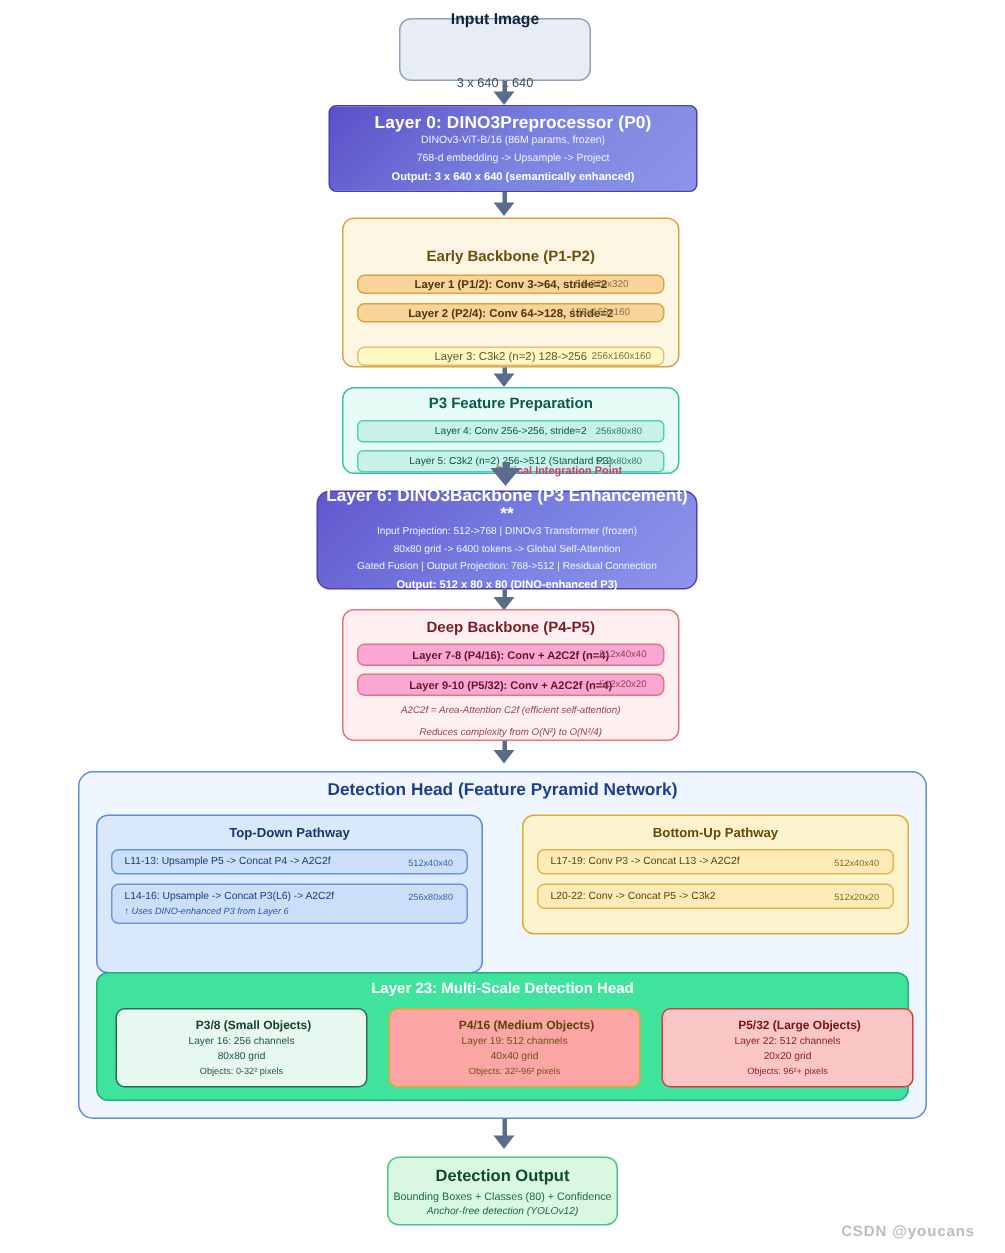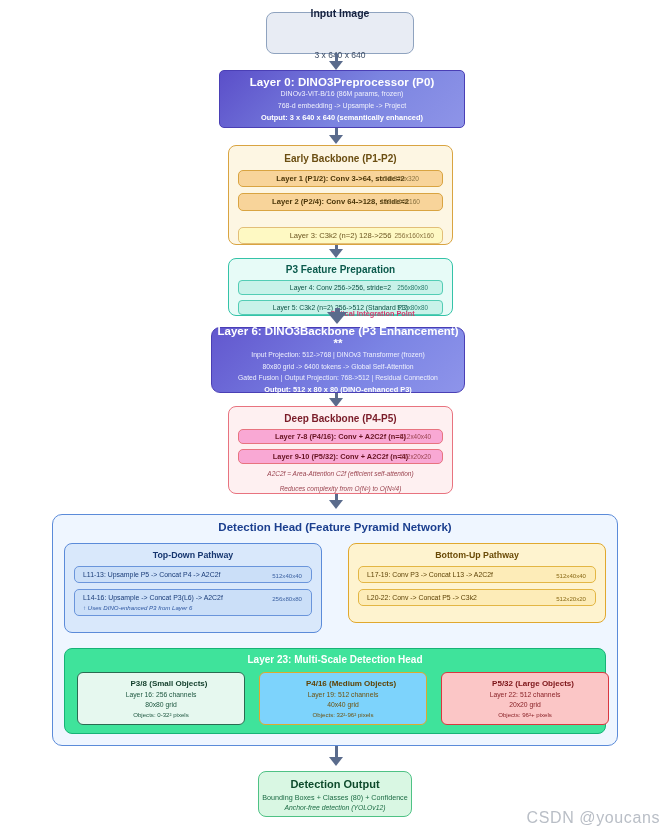--- a/index.html
+++ b/index.html
@@ -33,42 +33,42 @@
     border-top: 9px solid #5a6b8c;
   }
   .arrow-stem {
     position: absolute;
     width: 3px;
     background: #5a6b8c;
   }
 
   
   #input-image {
-    left: 266px; top: 12px; width: 148px; height: 42px;
+    left: 266px; top: 12px; width: 128px; height: 42px;
     background: #E8ECF4; border: 1.6px solid #8FA3BF; gap: 28px;
   }
   #input-image .title { font-size: 10.5px; color: #16213e; }
   #input-image .sub { font-size: 8.5px; color: #3a4a63; margin-top: 3px; text-align: center; }
 
   
   #layer0 {
     left: 219px; top: 70px; width: 246px; height: 58px;
     background: linear-gradient(135deg,#5B4FC9 0%,#7B84E0 55%,#8E94E8 100%);
     border: 1.6px solid #4A3FB5; border-radius: 5px;
     padding: 5px 4px;
   }
   #layer0 .title { font-size: 11.5px; color: #ffffff; letter-spacing: .1px; }
   #layer0 .sub { font-size: 7px; color: #EFF0FC; margin-top: 2.5px; line-height: 1.25; }
   #layer0 .sub.strong { font-weight: bold; color: #ffffff; font-size: 7.4px; }
 
   
   #early-backbone {
     left: 228px; top: 145px; width: 225px; height: 100px;
     background: #FDF6E3; border: 1.6px solid #D9A441;
-    justify-content: flex-start; padding-top: 7px;
+    justify-content: flex-start; padding-top: 20px;
   }
   #early-backbone > .title { font-size: 10px; color: #6B4E12; }
   .eb-row {
     position: relative;
     width: 205px; height: 19px; margin-top: 6px;
     border-radius: 5px;
     display: flex; align-items: center; justify-content: center;
   }
   .eb-row.hi { background: #F8D49A; border: 1.3px solid #D9A441; }
   .eb-row.lo { background: #fef9c3; border: 1.3px solid #E2BE78; margin-top: 16px; }
@@ -133,21 +133,21 @@
     justify-content: flex-start; padding-top: 6px;
   }
   #detection-head > .title { font-size: 11.5px; color: #1B3F8F; }
 
   .pathway {
     position: absolute; border-radius: 8px;
     display: flex; flex-direction: column; align-items: center;
     padding-top: 6px;
   }
   #topdown {
-    left: 64px; top: 543px; width: 258px; height: 90px;
+    left: 64px; top: 543px; width: 258px; height: 106px;
     background: #D9E8FB; border: 1.5px solid #5B8BD9;
   }
   #bottomup {
     left: 348px; top: 543px; width: 258px; height: 80px;
     background: #FEF3CF; border: 1.5px solid #E0A82E;
   }
   .pathway > .title { font-size: 8.8px; font-weight: bold; }
   #topdown > .title { color: #16366F; }
   #bottomup > .title { color: #6A4A06; }
 
@@ -175,21 +175,21 @@
   }
   #multiscale > .title { font-size: 10px; color: #ffffff; }
 
   .scale-cell {
     position: absolute; top: 672px; width: 168px; height: 53px;
     border-radius: 6px;
     display: flex; flex-direction: column; align-items: center;
     justify-content: center;
   }
   #cell-p3 { left: 77px; background: #E6F8EF; border: 1.5px solid #2B6B52; }
-  #cell-p4 { left: 259px; background: #7dd3fc; border: 1.5px solid #E0A82E; }
+  #cell-p4 { left: 259px; background: #fca5a5; border: 1.5px solid #E0A82E; }
   #cell-p5 { left: 441px; background: #FBC6C6; border: 1.5px solid #D9383F; }
   .scale-cell .title { font-size: 8px; font-weight: bold; margin-left: 16px; }
   #cell-p3 .title { color: #123E2B; }
   #cell-p4 .title { color: #5E4307; }
   #cell-p5 .title { color: #7A1216; }
   .scale-cell .sub { font-size: 6.8px; margin-top: 3px; }
   .scale-cell .sub.small { font-size: 6.1px; }
   #cell-p3 .sub { color: #1E5740; }
   #cell-p4 .sub { color: #6E5310; }
   #cell-p5 .sub { color: #8A2328; }
@@ -198,22 +198,22 @@
   #detection-output {
     left: 258px; top: 771px; width: 154px; height: 46px;
     background: #D9F7E3; border: 1.6px solid #4FC285;
   }
   #detection-output .title { font-size: 11px; color: #0D4A2B; }
   #detection-output .sub { font-size: 7.2px; color: #1C6B44; margin-top: 3px; }
   #detection-output .sub.ital { font-style: italic; font-size: 6.8px; margin-top: 2px; }
 
   
   #watermark {
-    position: absolute; right: 10px; bottom: 8px;
-    font-size: 16px; color: #B9BEC6; letter-spacing: .6px;
+    position: absolute; right: 20px; bottom: 8px;
+    font-size: 10px; color: #B9BEC6; letter-spacing: .6px; font-weight: bold;
   }
 </style>
 </head>
 <body>
 
 <div id="page">
 
   <div class="node" id="input-image">
     <div class="title">Input Image</div>
     <div class="sub">3 x 640 x 640</div>

